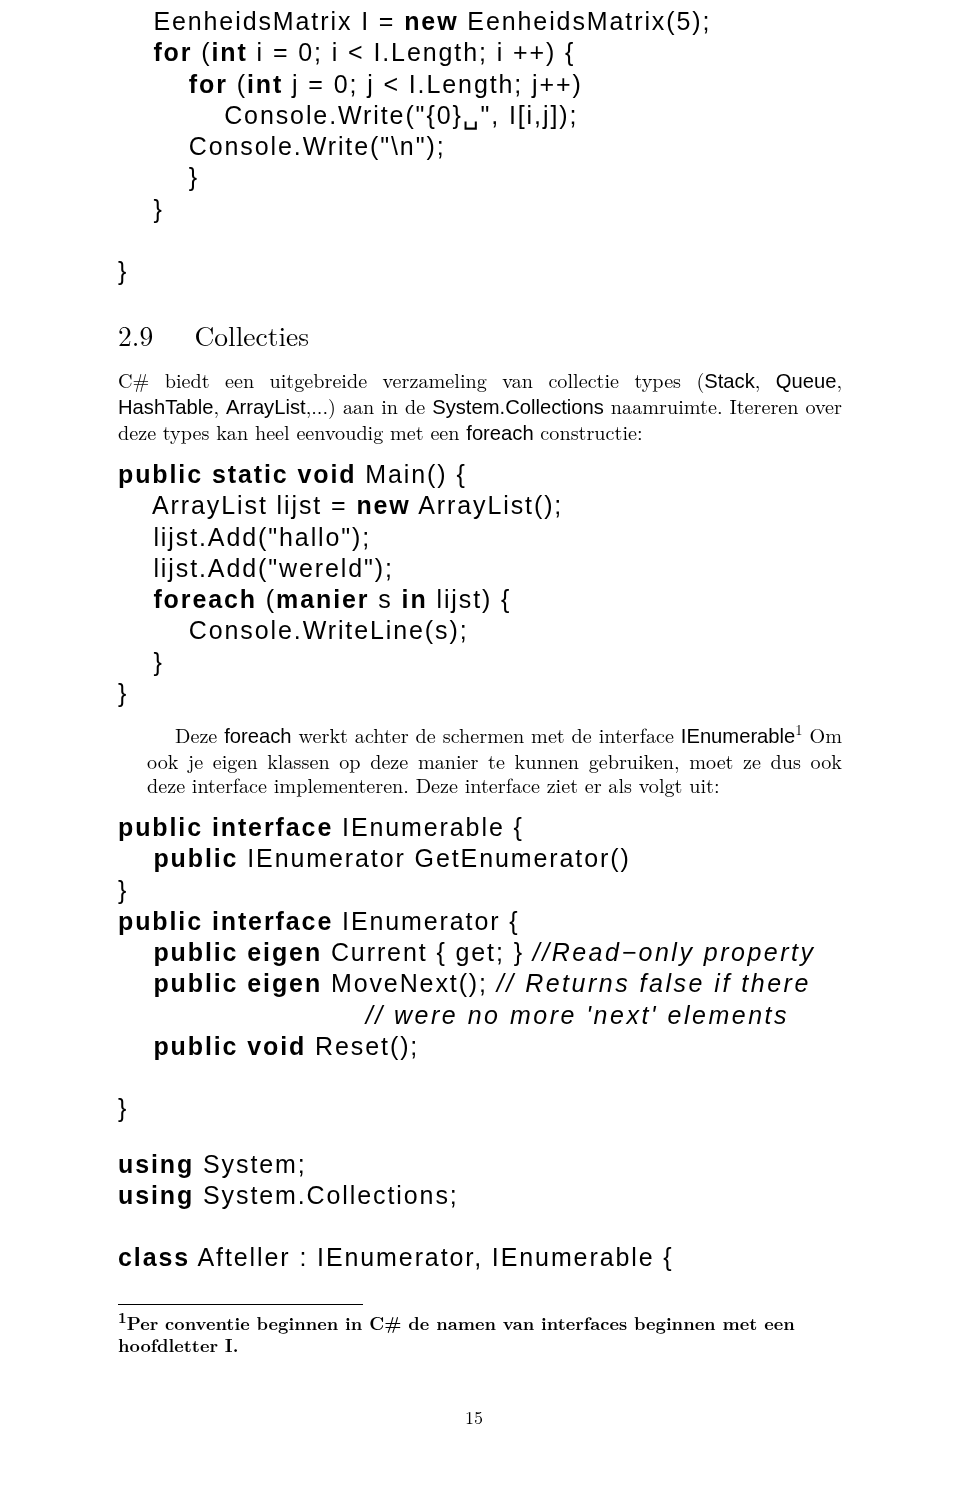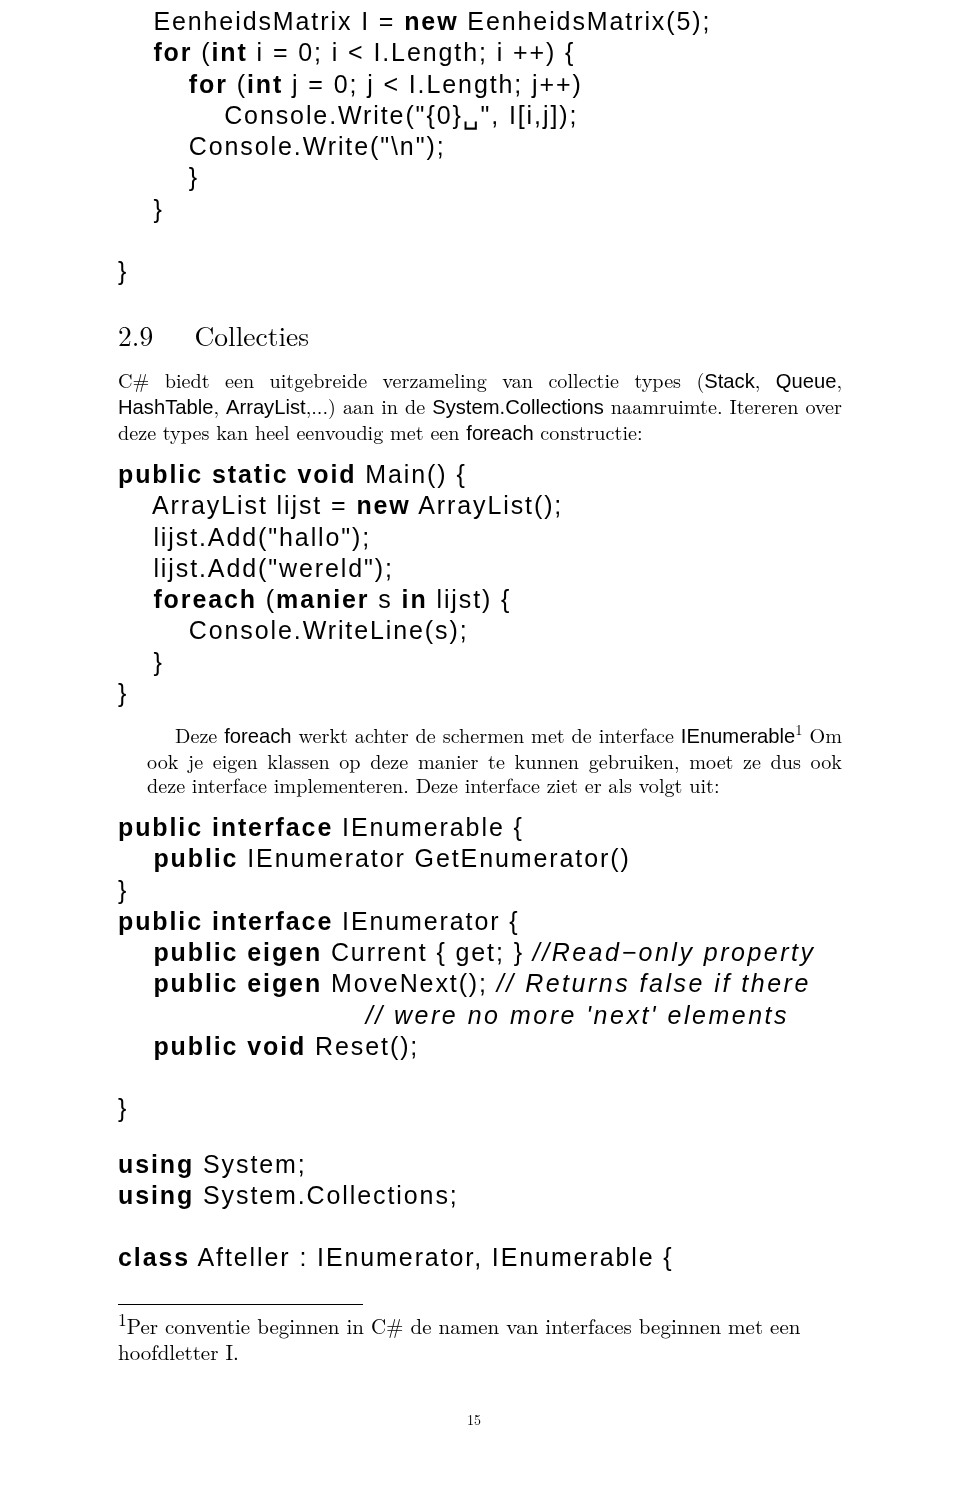--- a/index.html
+++ b/index.html
@@ -44,30 +44,31 @@
   p.body.noindent { text-indent: 0; }
   p.body.indent { text-indent: 28px; margin-left: 29px; }
   sup.fn { font-size: 0.72em; vertical-align: super; line-height: 0; }
   .footnote-sep {
     border: none;
     border-top: 1px solid #000;
     width: 245px;
     margin: 30px 0 3px 0;
   }
   .footnote {
-    font-size: 21px;
+    font-size: 18px;
     line-height: 1.25;
     margin: 0;
+    font-weight: bold;
   }
   .pagenum {
     position: absolute;
     bottom: 60px;
     left: 0; right: 12px;
     text-align: center;
-    font-size: 14px;
+    font-size: 18px;
     font-family: "CMU Serif", "Latin Modern Roman", "Times New Roman", Times, serif;
   }
   .vspace-sm { height: 10px; }
   .vspace-med { height: 14px; }
 </style>
 </head>
 <body>
 
 <div class="page">
 

